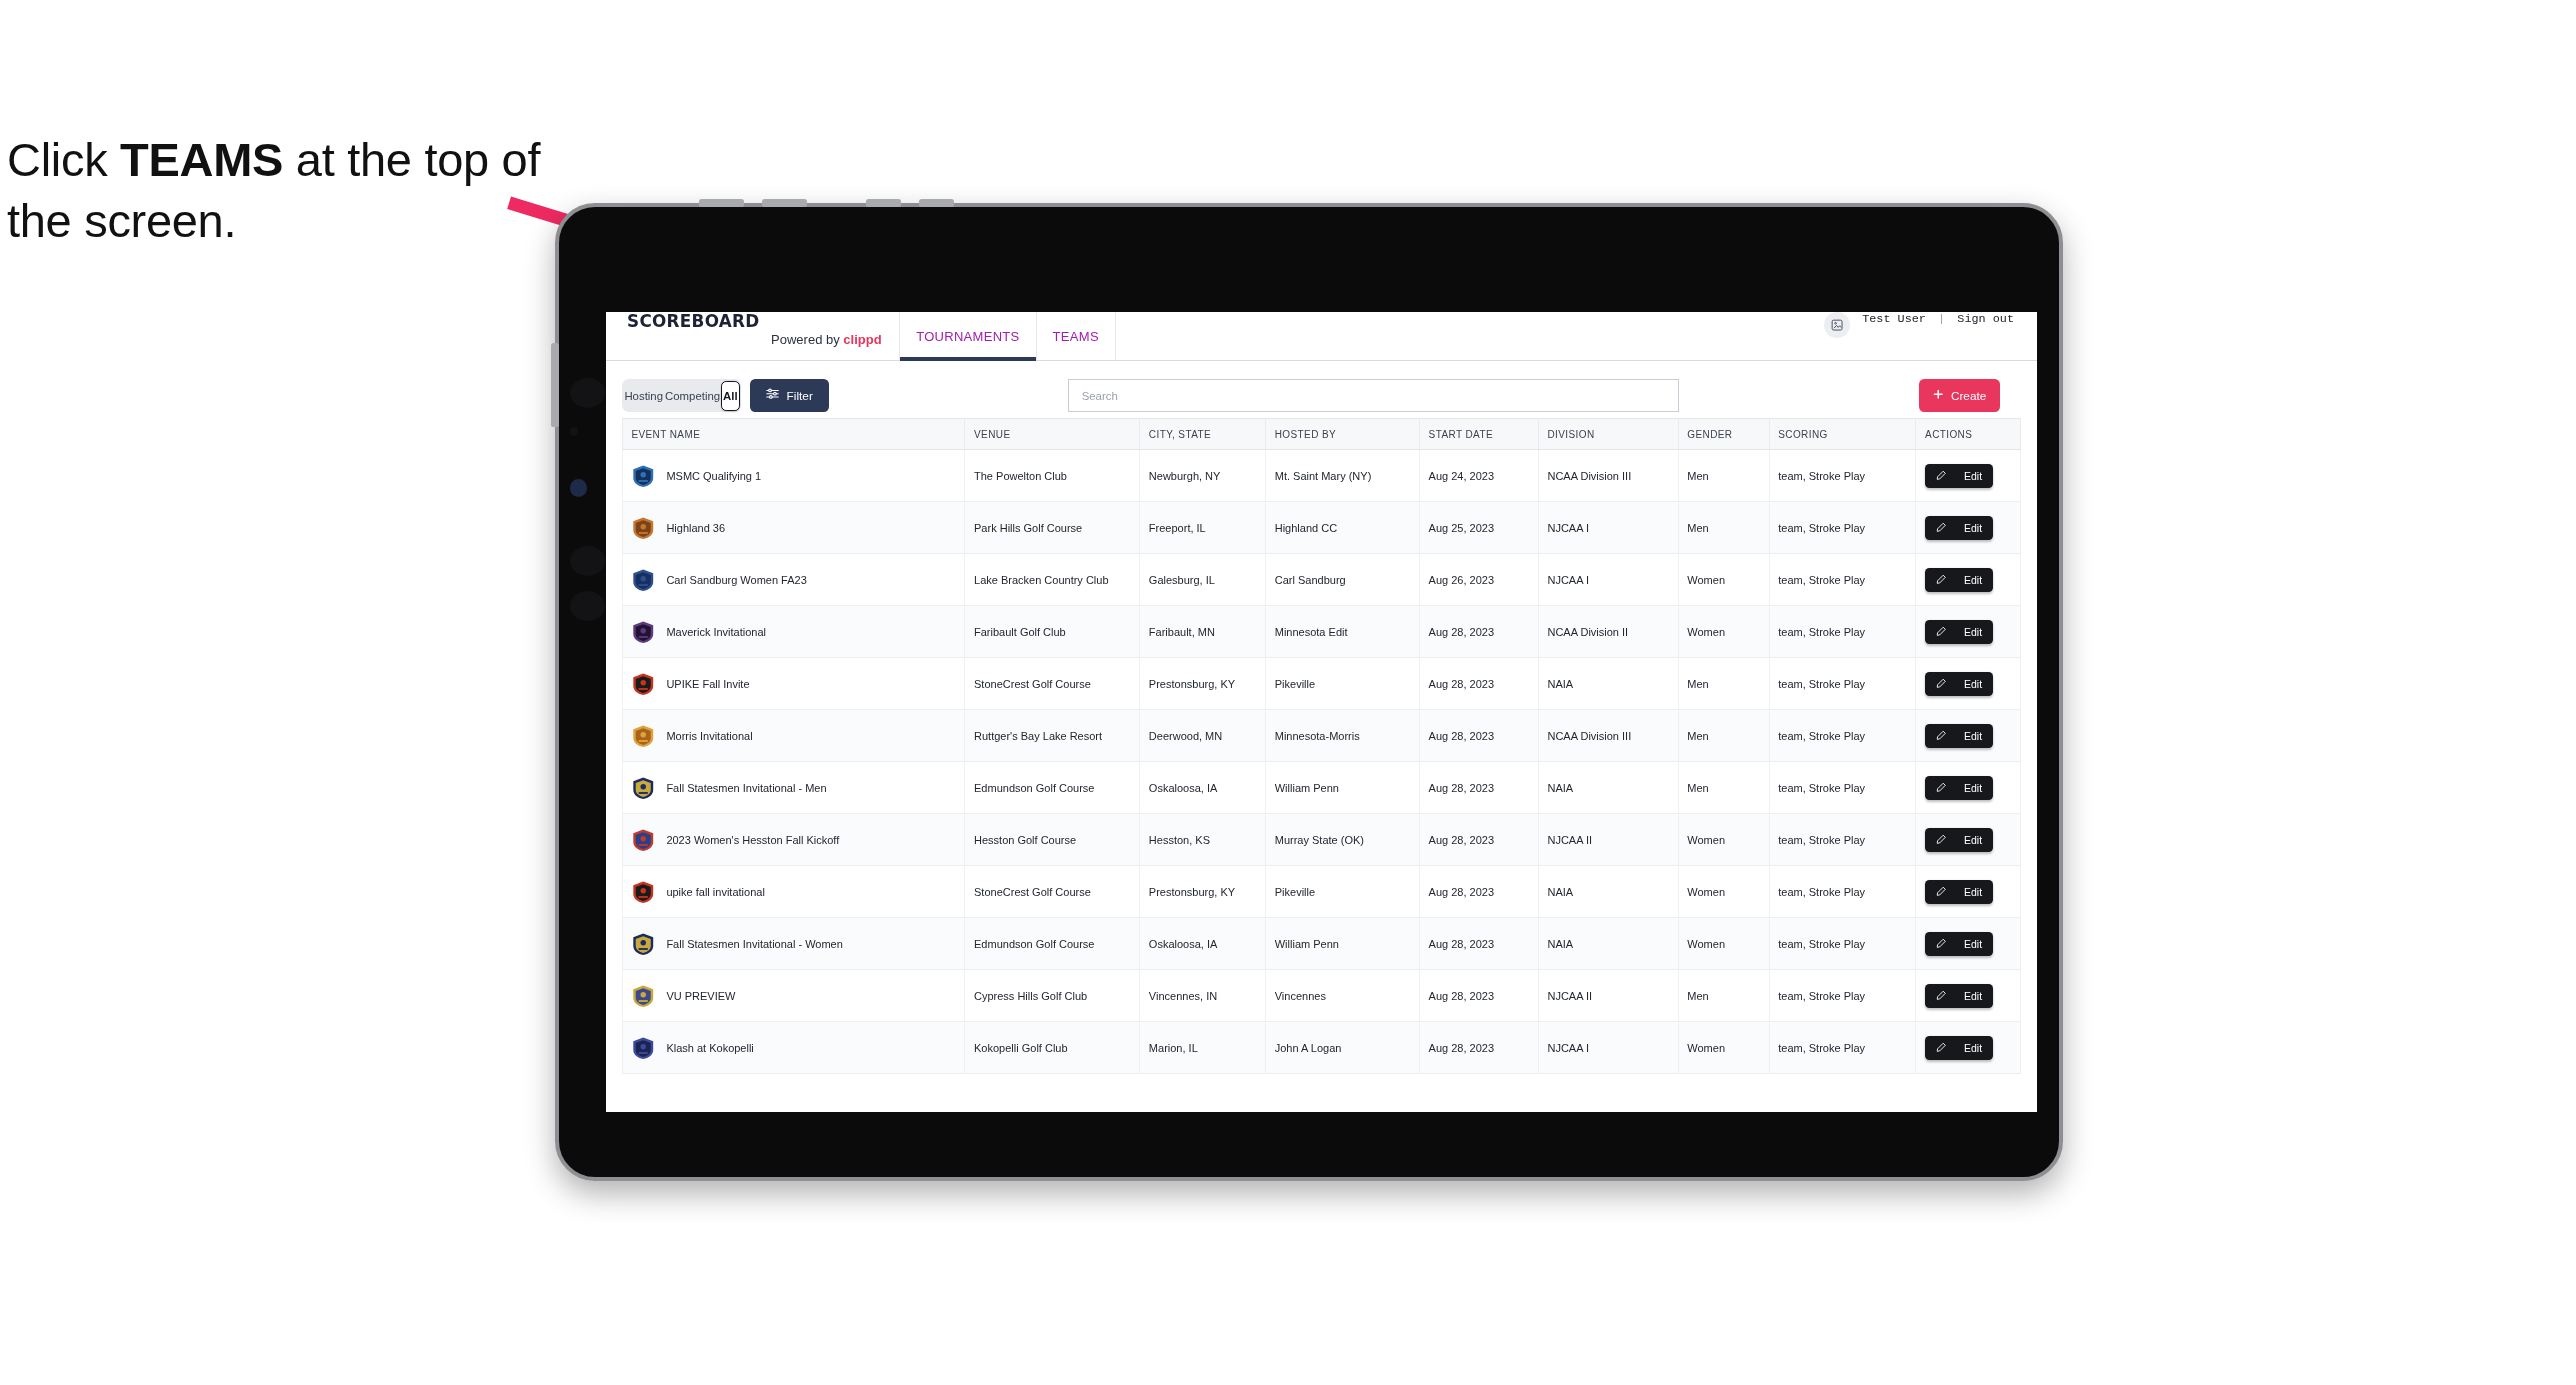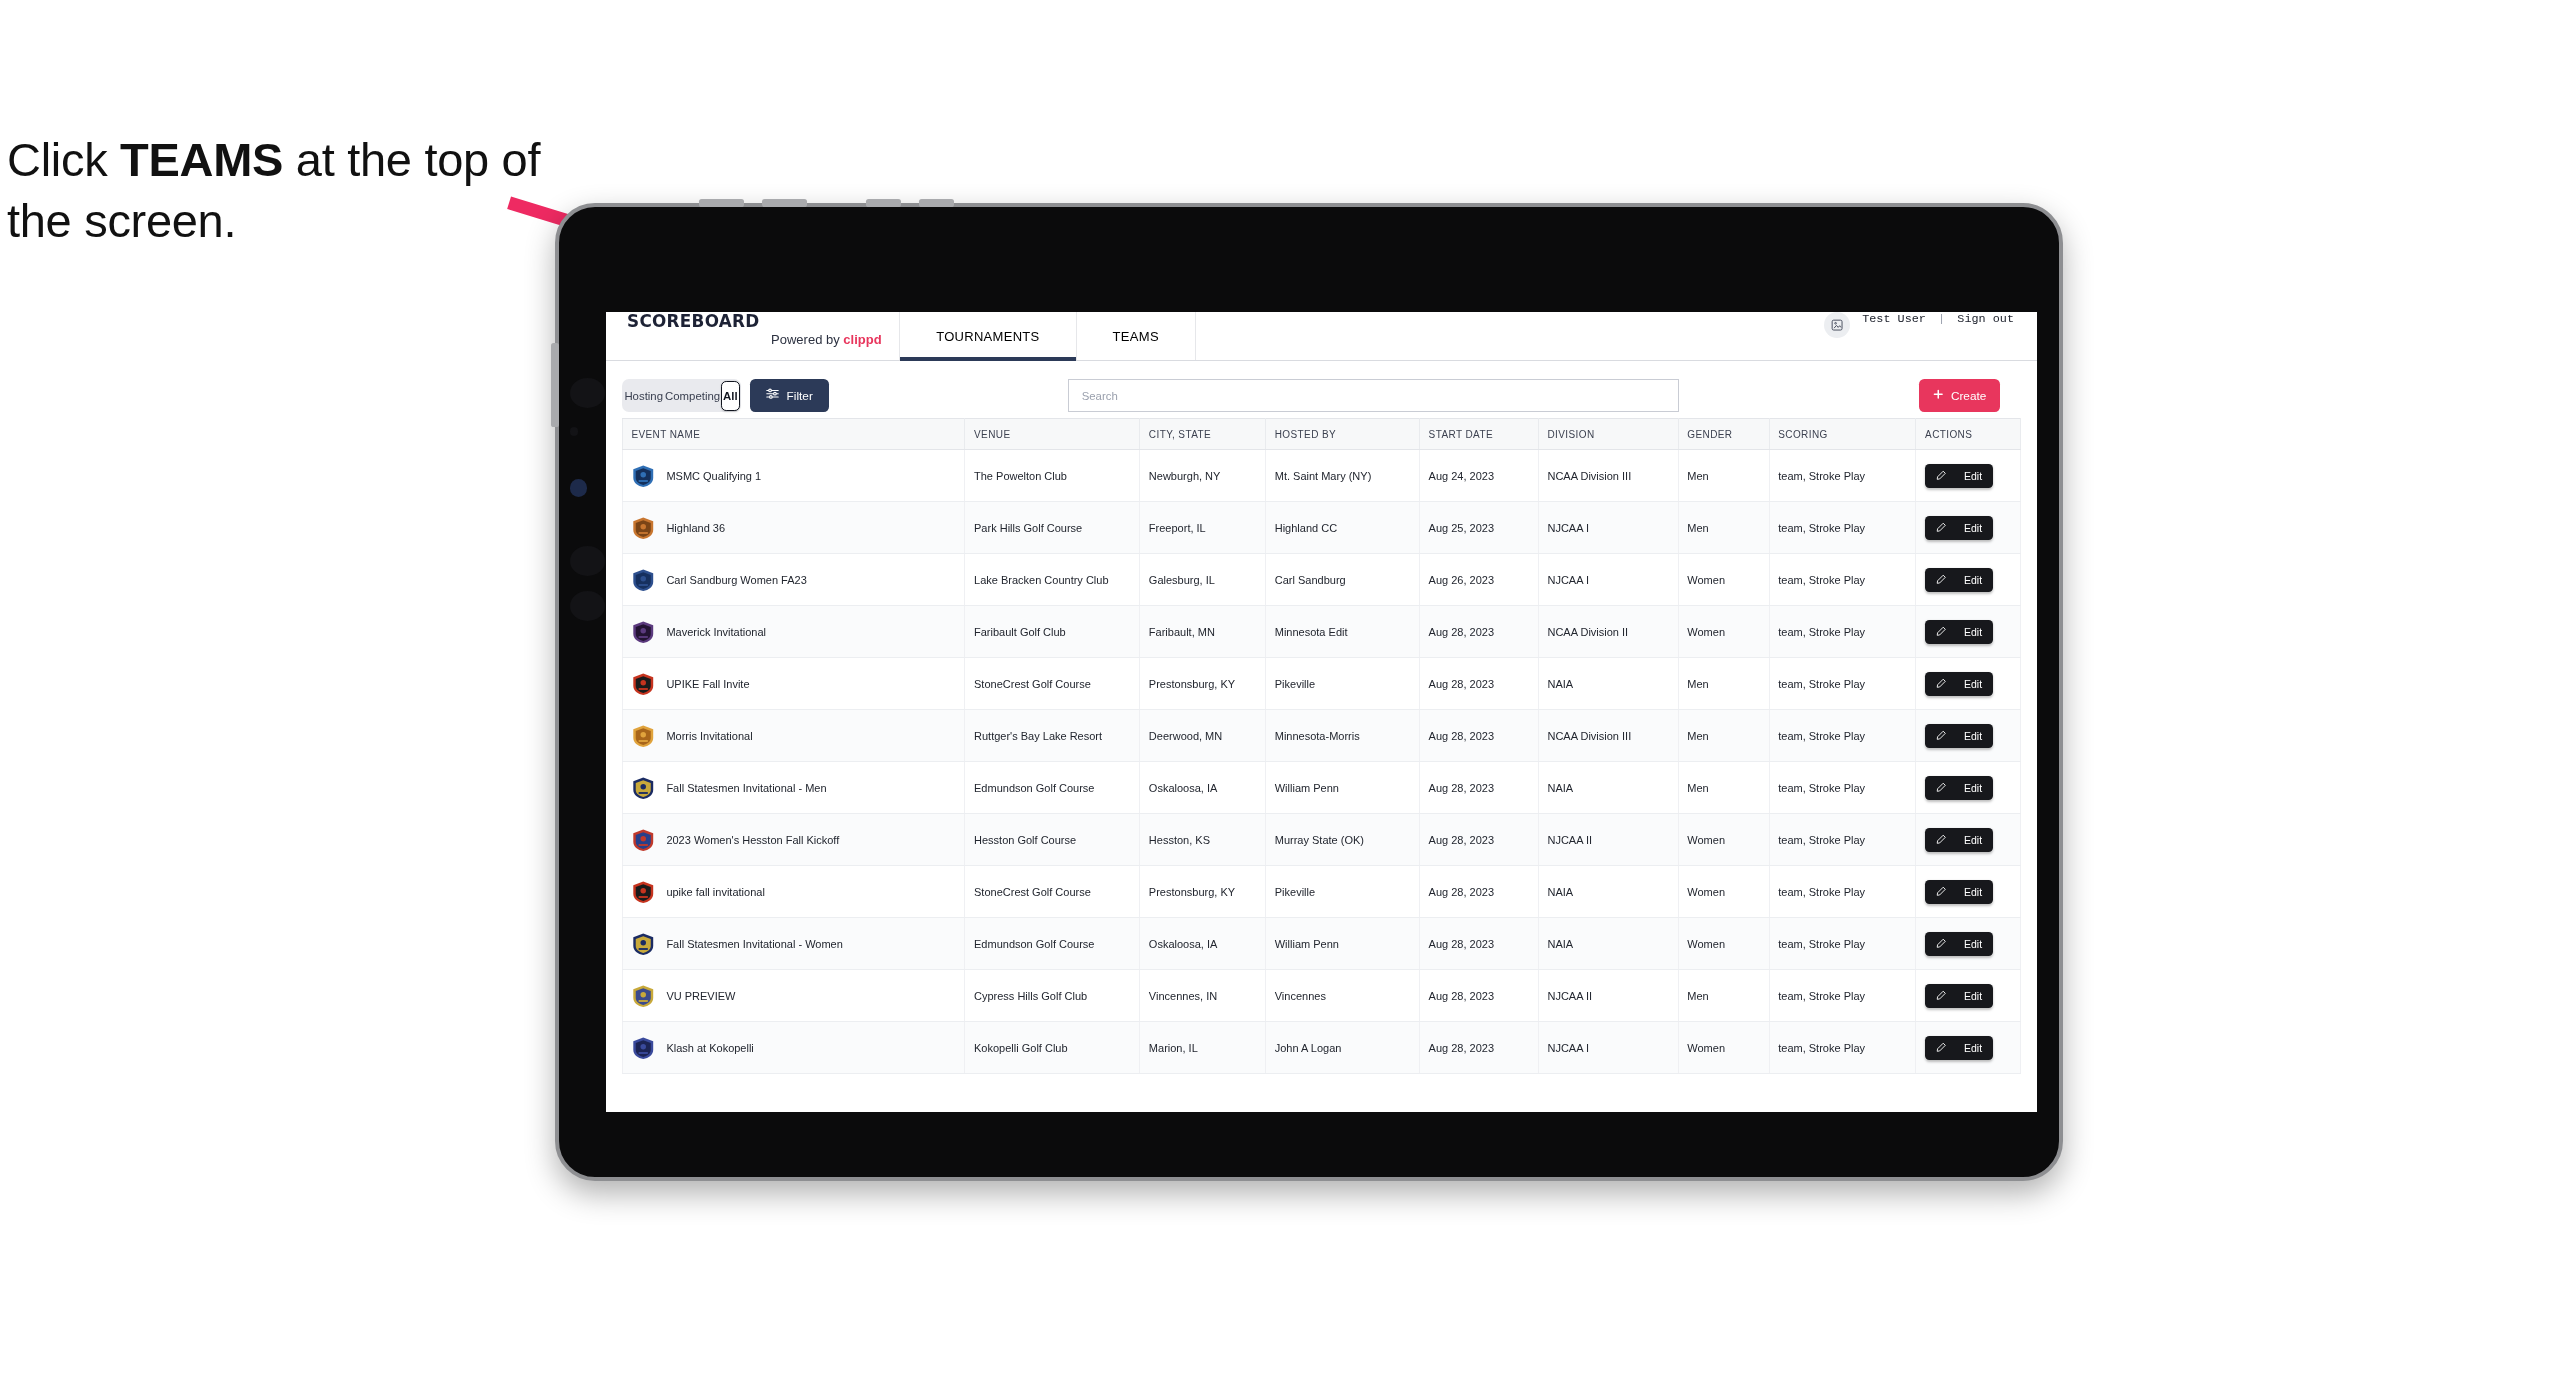--- a/index.html
+++ b/index.html
@@ -83,22 +83,22 @@
     font-weight: 700; font-size: 18.3px; letter-spacing: 0.3px;
     color: #1d2235; line-height: 1;
     transform: scaleX(0.92); transform-origin: left center;
   }
   .brand-sub {
     font-size: 13px; color: #2c3140; margin-top: 21px; line-height: 1;
   }
   .brand-sub .pink { color: #e8365d; font-weight: 700; }
   .navtabs { display:flex; align-items:stretch; }
   .navtab {
-    display:flex; align-items:center; padding: 0 36px;
-    font-size: 13px; letter-spacing: 0.3px; color:#000000;
+    display:flex; align-items:center; padding: 0 16px;
+    font-size: 13px; letter-spacing: 0.3px; color:#a21caf;
     border-left: 0.9px solid #e6e7ea;
     cursor: pointer; position: relative;
   }
   .navtab:last-child { border-right: 0.9px solid #e6e7ea; }
   .navtab.active::after {
     content:""; position:absolute; left:0; right:0; bottom:-0.9px; height:3.5px; background:#2c3a58;
   }
   .navspacer { flex: 1; }
   .userzone { display:flex; gap: 12.2px; padding-right: 23px; font-family: Liberation Mono, monospace; }
   .avatar {

